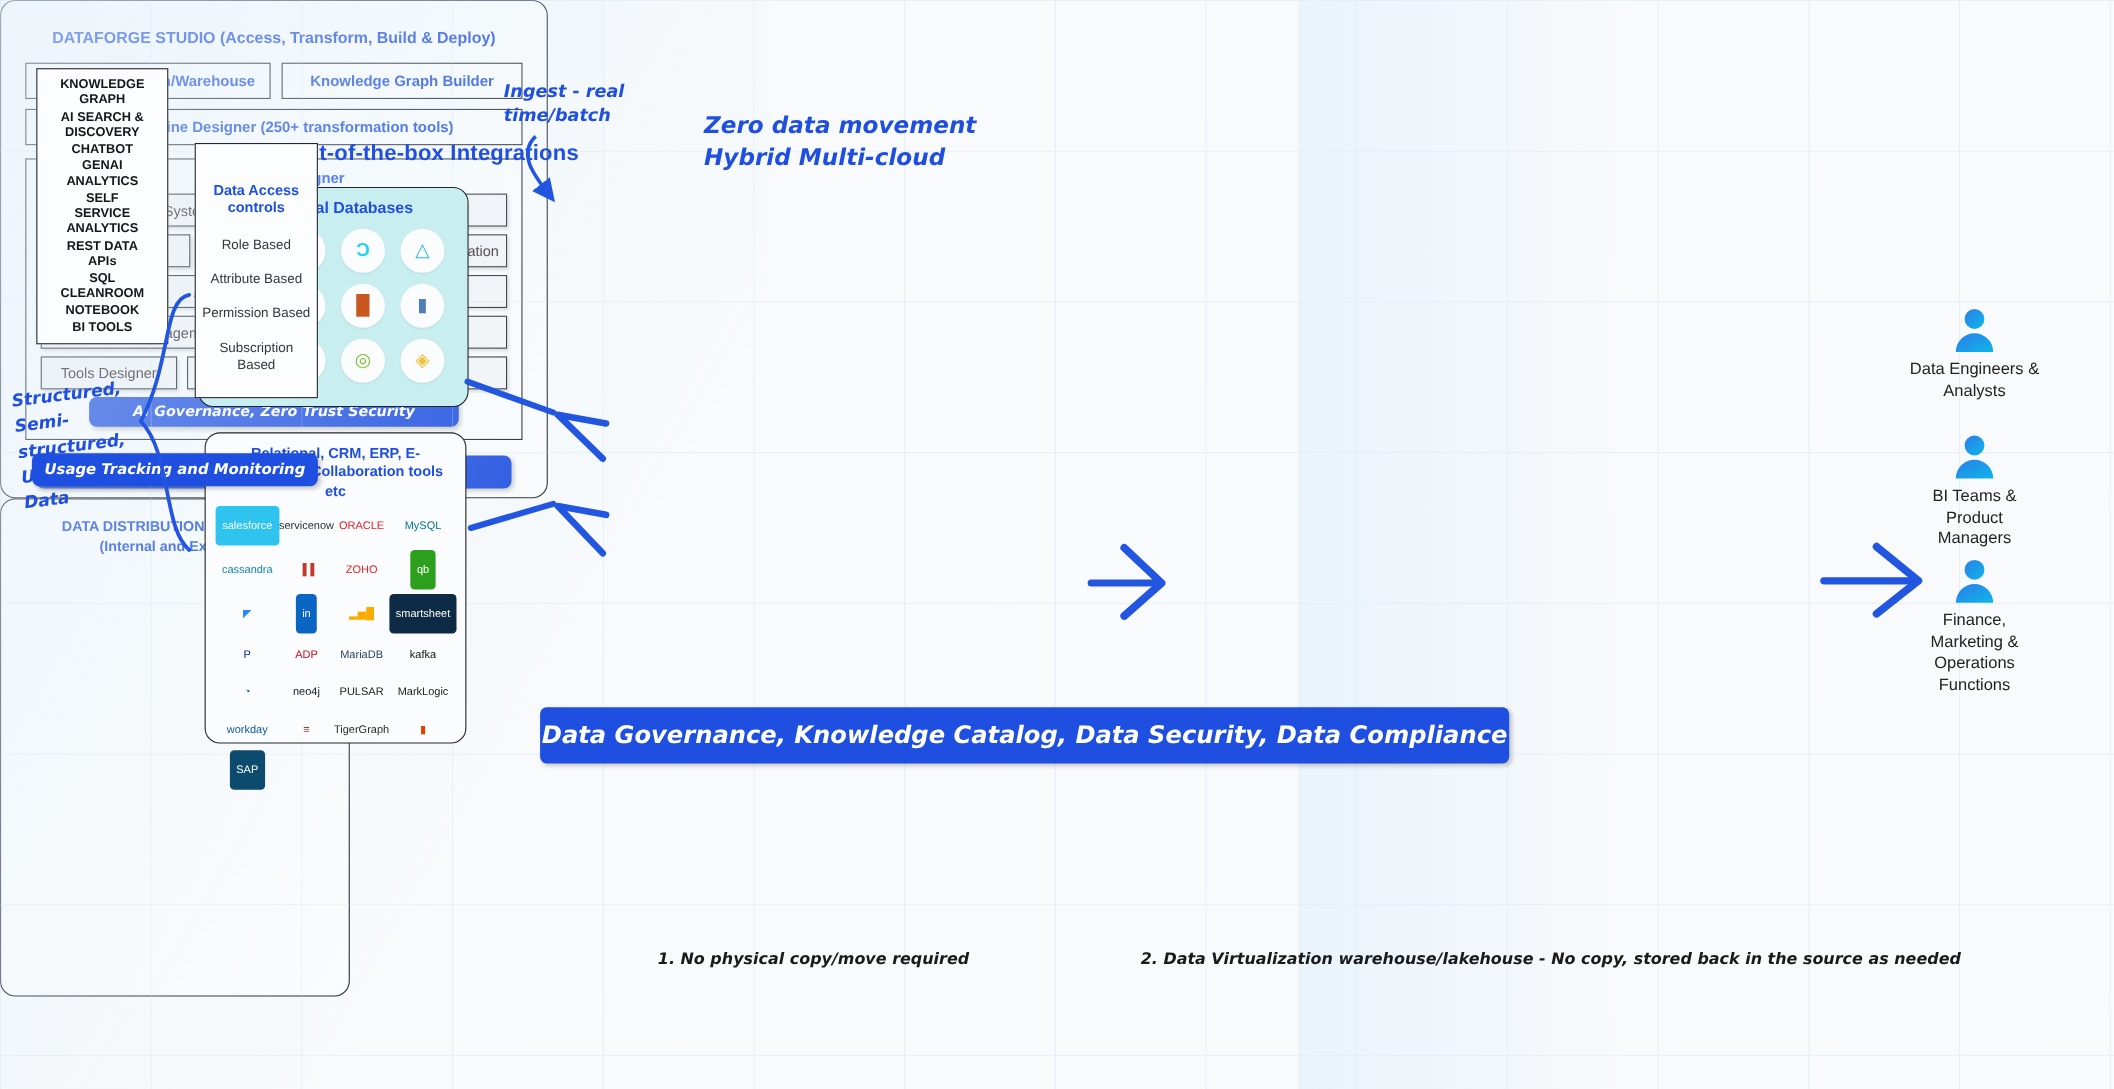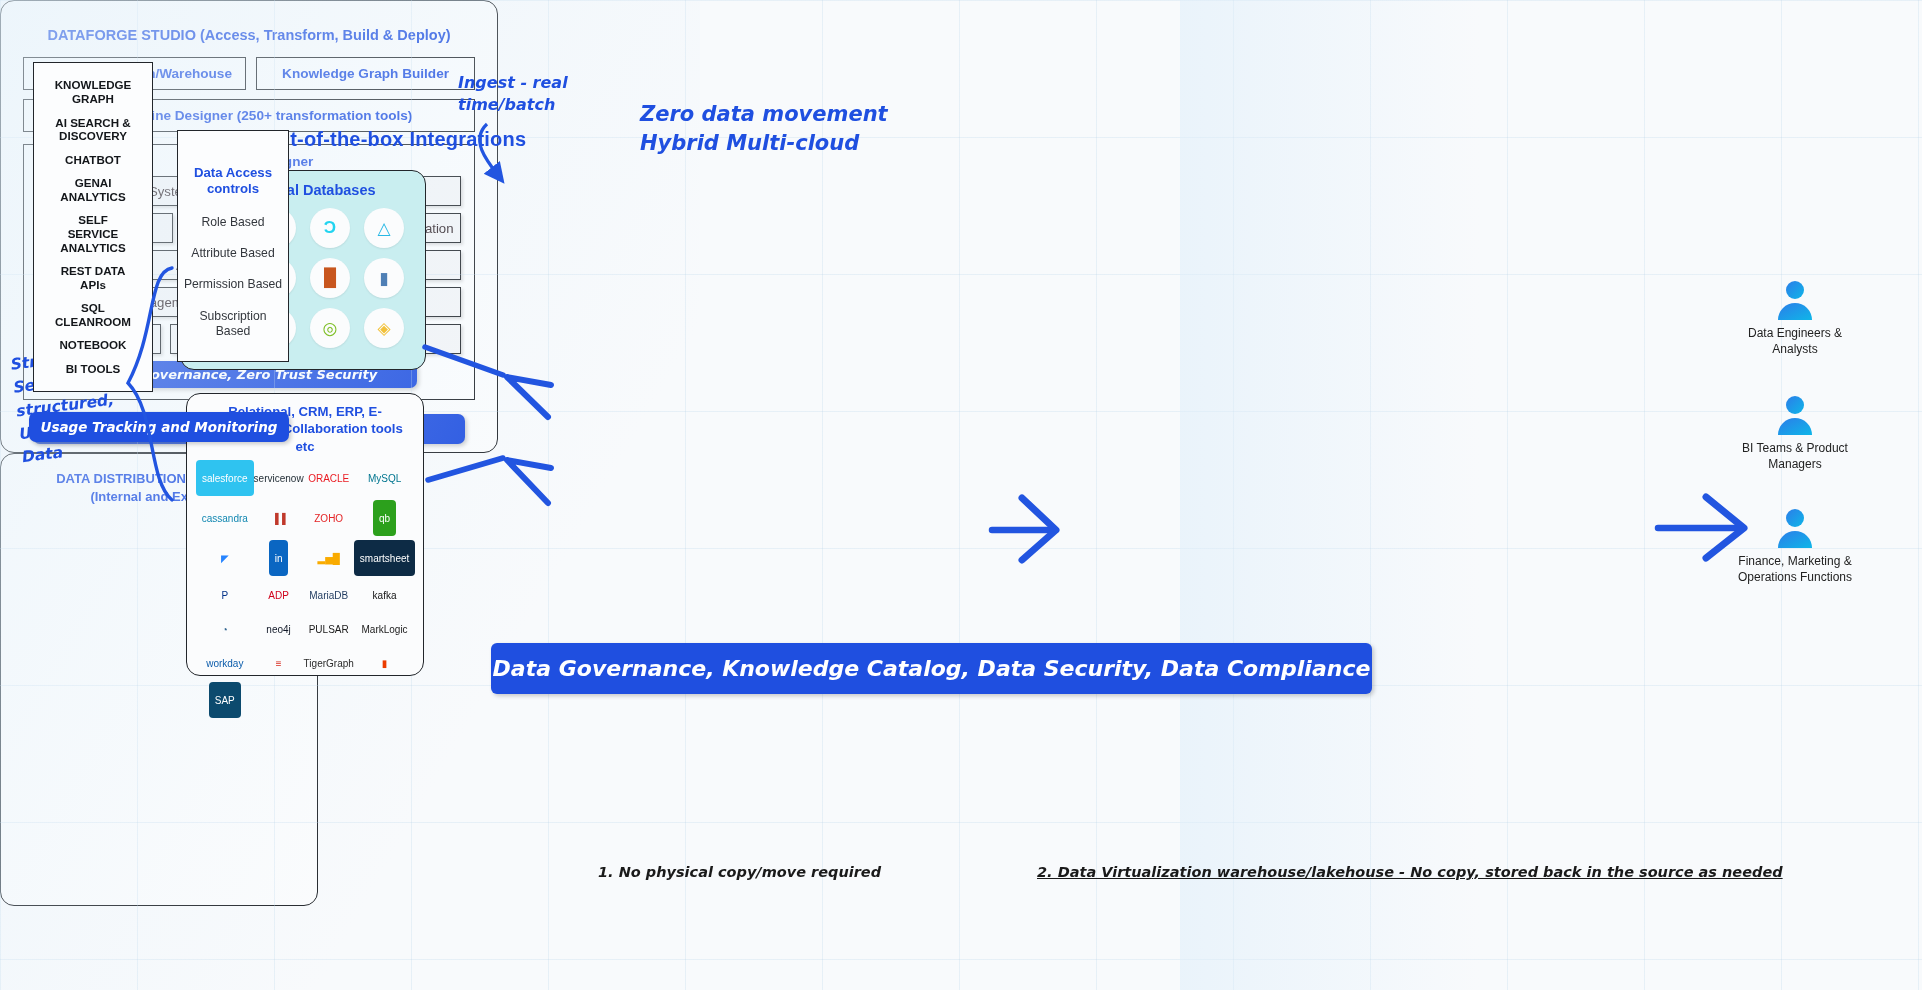--- a/index.html
+++ b/index.html
@@ -58,32 +58,32 @@
   #agentic{margin:12px 22px 0 22px;border:1.3px solid #22262b;background:#fcfdfe;padding:6px 13px 11px 13px;box-sizing:border-box;}
   .agentic-title{font-size:13.6px;font-weight:700;color:#1f4fe0;text-align:center;margin:3px 0 7px 0;}
   .arow{display:flex;gap:9px;margin-bottom:7px;}
   .blue-pill{background:#1f4fe0;color:#fff;border-radius:7px;text-align:center;
         font-family:"DejaVu Sans",sans-serif;font-style:italic;font-weight:700;font-size:13px;padding:6px 0;
         box-shadow:2px 2px 4px rgba(0,0,0,.2);}
 
   
   #dist{left:1054px;top:172px;width:318px;height:453px;background:#fbfcfd;border:1.8px solid #22262b;border-radius:14px;box-sizing:border-box;}
   .dist-title{font-size:13px;font-weight:700;color:#1f4fe0;text-align:center;margin-top:16px;line-height:1.38;}
-  #chanbox{position:absolute;left:33px;top:62px;width:120px;height:330px;border:1.3px solid #22262b;background:#fcfdfe;box-sizing:border-box;
+  #chanbox{position:absolute;left:33px;top:62px;width:120px;height:251px;border:1.3px solid #22262b;background:#fcfdfe;box-sizing:border-box;
       display:flex;flex-direction:column;align-items:center;justify-content:space-evenly;padding:6px 20px;}
   .chan{font-size:11.6px;font-weight:700;color:#13161a;text-align:center;line-height:1.2;}
   #dacbox{position:absolute;left:177px;top:130px;width:112px;height:232px;border:1.3px solid #22262b;background:#fcfdfe;box-sizing:border-box;
       display:flex;flex-direction:column;align-items:center;justify-content:space-evenly;padding:6px 4px;}
   .dac-title{font-size:13.2px;font-weight:700;color:#1f4fe0;text-align:center;line-height:1.25;margin-top:11px;}
   .dac{font-size:12.2px;color:#33373d;text-align:center;line-height:1.2;}
   #usage{position:absolute;left:29px;top:412px;width:260px;}
 
   
   .persona{position:absolute;width:120px;text-align:center;}
-  .persona .nm{font-size:12px;color:#222;line-height:1.3;margin-top:4px;}
+  .persona .nm{font-size:15px;color:#222;line-height:1.3;margin-top:4px;}
   .pav{width:44px;height:44px;margin:0 auto;}
 
   
   #gov{position:absolute;left:491px;top:643px;width:881px;}
   .note{position:absolute;font-family:"DejaVu Sans",sans-serif;font-style:italic;font-weight:700;font-size:14.5px;color:#1a1a1a;white-space:nowrap;}
 
   svg.ov{position:absolute;left:0;top:0;width:1922px;height:990px;pointer-events:none;}
 </style>
 </head>
 <body>
@@ -256,21 +256,21 @@
     <svg viewBox="0 0 44 44">
         <circle cx="22" cy="12" r="9" fill="url(#g0)"></circle>
         <path d="M5 42a17 17 0 0 1 34 0z" fill="url(#g0)"></path>
       </svg>
   </div>
   <div class="nm">Finance, Marketing &amp; Operations Functions</div>
 </div>
 
 <div id="gov" class="blue-pill" style="font-size:22px;padding:13px 0;border-radius:6px;">Data Governance, Knowledge Catalog, Data Security,  Data Compliance</div>
 <div class="note" style="left:598px;top:864px;">1. No physical copy/move required</div>
-<div class="note" style="left:1037px;top:864px;text-decoration:underline;">2. Data Virtualization warehouse/lakehouse - No copy, stored back in the source as needed</div>
+<div class="note" style="left:1037px;top:864px;">2. Data Virtualization warehouse/lakehouse - No copy, stored back in the source as needed</div>
 
 <svg class="ov">
   <defs>
     <marker id="ah" markerWidth="7" markerHeight="7" refX="4.2" refY="3.2" orient="auto">
       <path d="M0,0 L6.5,3.2 L0,6.4 Z" fill="#2255e0"></path>
     </marker>
   </defs>
 
   <path d="M487,124 C470,140 486,160 500,178" fill="none" stroke="#2255e0" stroke-width="3.2" marker-end="url(#ah)"></path>
 

